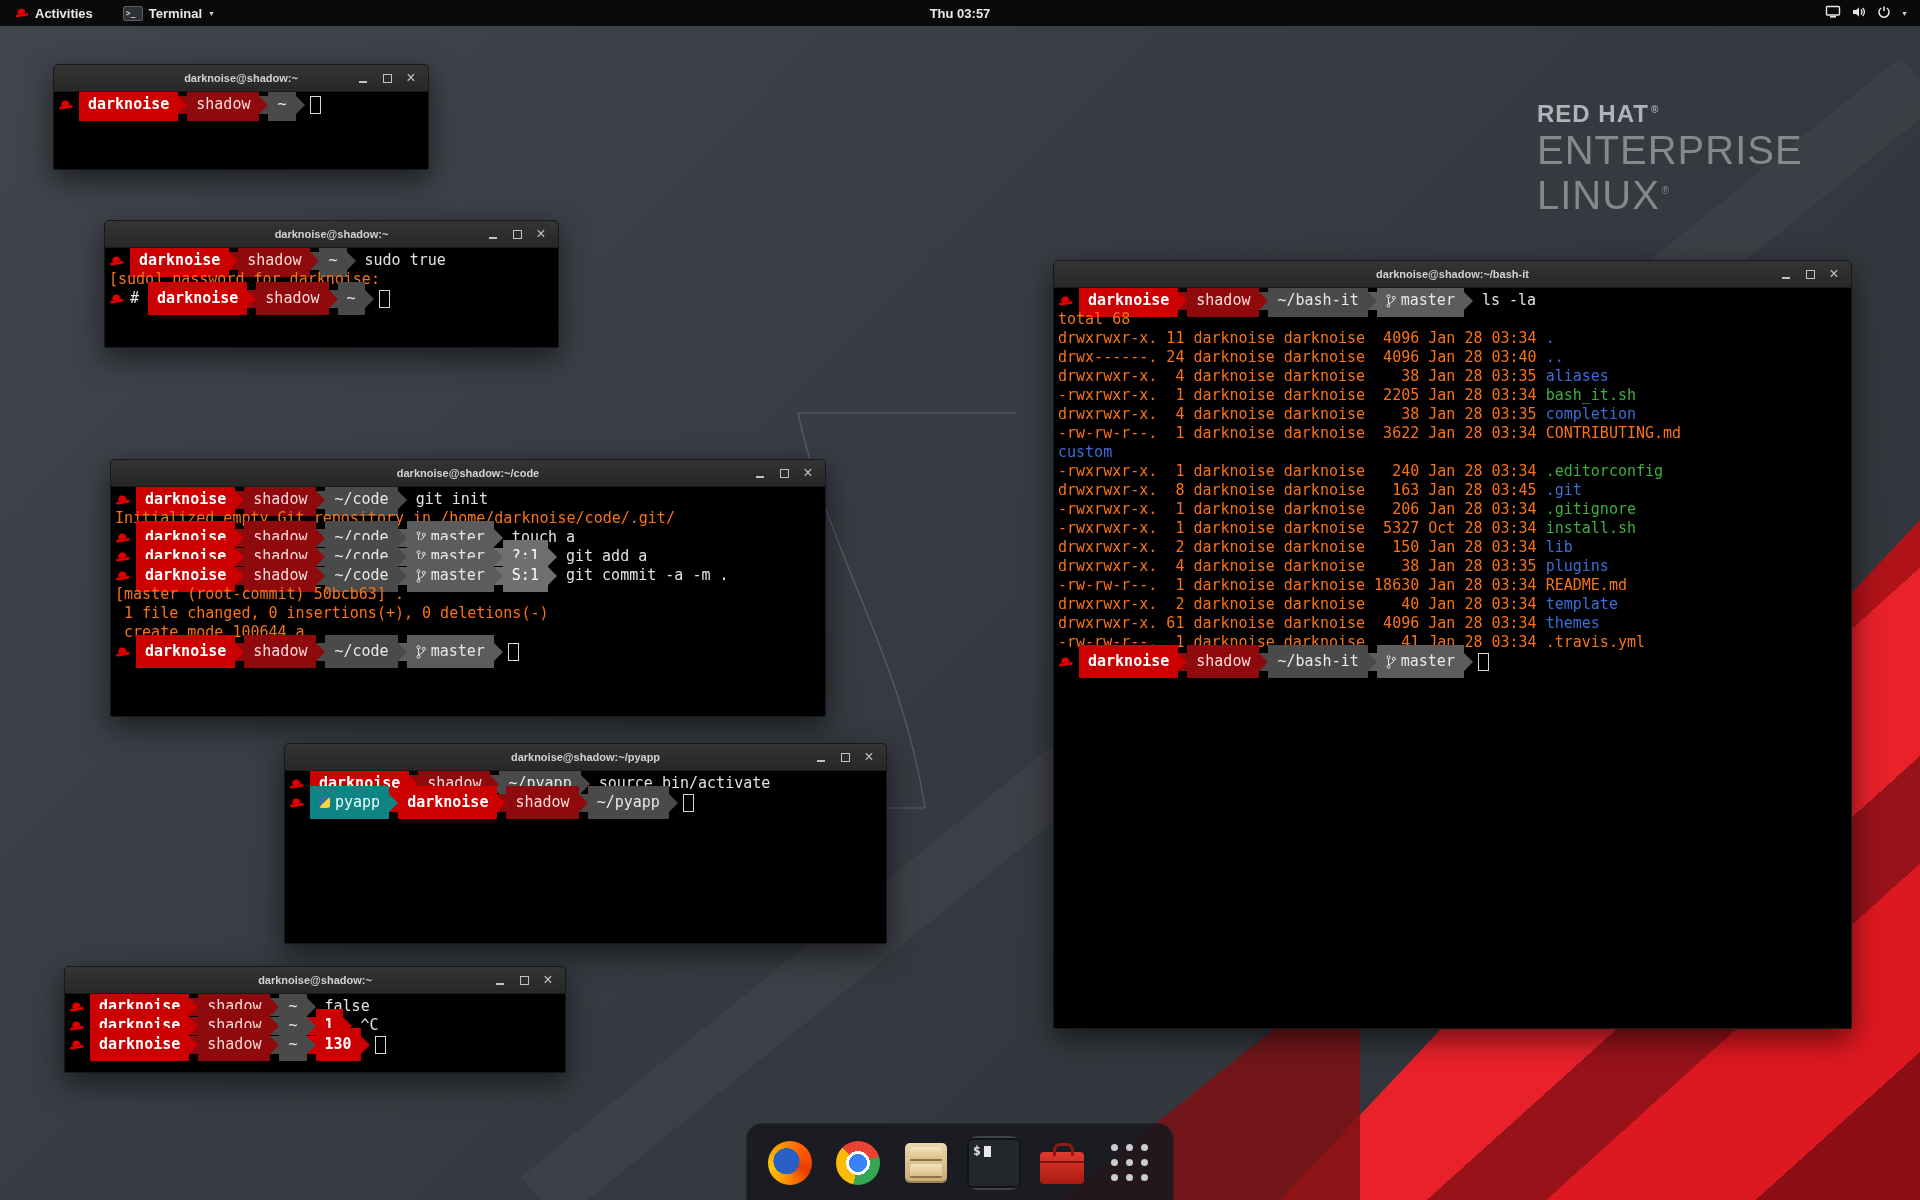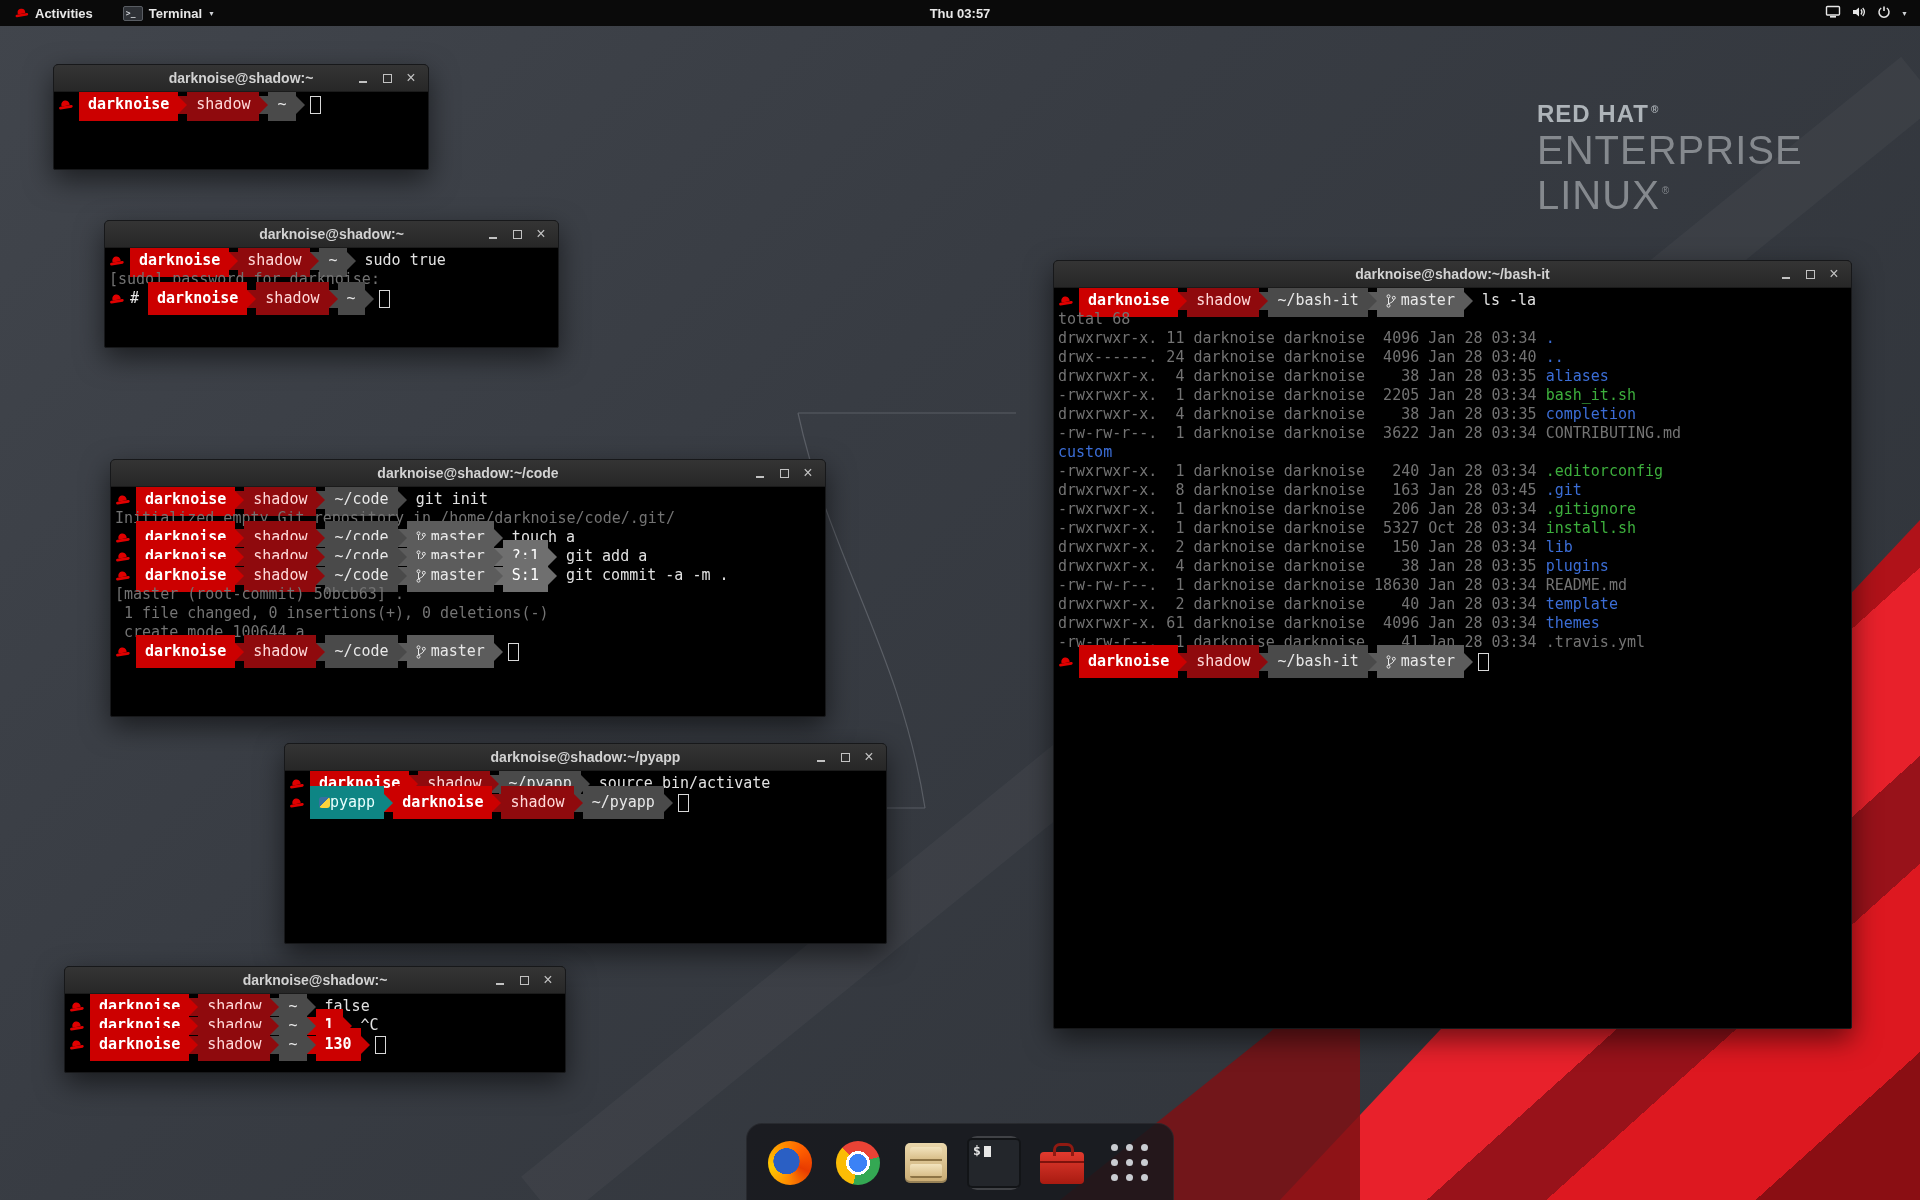--- a/index.html
+++ b/index.html
@@ -52,43 +52,43 @@
     position:absolute;background:#000;border:1px solid #17181a;border-radius:5px 5px 2px 2px;
     box-shadow:0 10px 28px rgba(0,0,0,.55);overflow:hidden;
   }
   .titlebar{
     height:26px;background:linear-gradient(#35353"5",#262626);
     background:linear-gradient(#343434,#272727);
     border-bottom:1px solid #1b1b1b;position:relative;display:flex;align-items:center;
   }
   .titlebar .title{
     position:absolute;left:0;right:0;text-align:center;color:#d2d2d2;
-    font-size:14px;font-weight:700;pointer-events:none;
+    font-size:11px;font-weight:700;pointer-events:none;
   }
   .win-controls{margin-left:auto;display:flex;align-items:center;gap:4px;padding-right:7px;z-index:2;}
   .wbtn{width:20px;height:17px;display:flex;align-items:center;justify-content:center;color:#c2c2c2;cursor:pointer;}
   .wbtn.minimize:before{content:"";width:8px;height:2px;background:#c2c2c2;margin-top:7px;}
   .wbtn.maximize:before{content:"";width:7px;height:7px;border:1.5px solid #c2c2c2;}
   .wbtn.close:before{content:"×";font-size:16px;line-height:1;}
   .term-body{padding:3px 4px;font:15px/19px "DejaVu Sans Mono",monospace;color:#d6d6d6;}
   .tline{height:19px;display:flex;align-items:center;white-space:pre;}
   .tline .hat{margin-right:6px;transform:rotate(-10deg) scale(.92);}
-  .txt{white-space:pre;color:#737373;}
+  .txt{white-space:pre;color:#f97316;}
   .txt.dir{color:var(--dir-color,#3b6dd6);}
   .txt.exec{color:var(--exec-color,#3daf3d);}
   .prefix{color:#e8e8e8;white-space:pre;}
   .cmd{color:#e2e2e2;white-space:pre;}
   .seg{display:flex;align-items:center;height:33px;padding:0 9px;color:#eee;flex:0 0 auto;}
   .k-user{background:var(--user-bg,#cc0000);color:#fff;font-weight:700;}
   .k-host{background:var(--host-bg,#8f0a0d);color:#ffd9d9;}
   .k-path{background:var(--path-bg,#4a4a4a);color:#e8e8e8;}
   .k-git{background:var(--git-bg,#5c5c5c);color:#e8e8e8;gap:5px;}
   .k-stat{background:var(--stat-bg,#6f6f6f);color:#fff;}
   .k-err{background:var(--err-bg,#cc0000);color:#fff;font-weight:700;}
-  .k-venv{background:var(--venv-bg,#0e8584);color:#eafffe;}
+  .k-venv{background:var(--venv-bg,#0e8584);color:#eafffe;gap:5px;}
   .arrow{width:0;height:0;flex:0 0 auto;
     border-top:9.5px solid transparent;border-bottom:9.5px solid transparent;
     border-left:9px solid #4a4a4a;background-clip:border-box;}
   .cursor{display:inline-block;width:9px;height:16px;border:1.5px solid #d8d8d8;margin-left:5px;flex:0 0 auto;}
   .pyicon{width:11px;height:11px;border-radius:3px;display:inline-block;
     background:linear-gradient(135deg,#3771a1 50%,#ffd43b 50%);}
   .bicon{display:inline-flex;align-items:center;}
   
   .dock{
     position:absolute;left:50%;bottom:0;transform:translateX(-50%);z-index:40;

